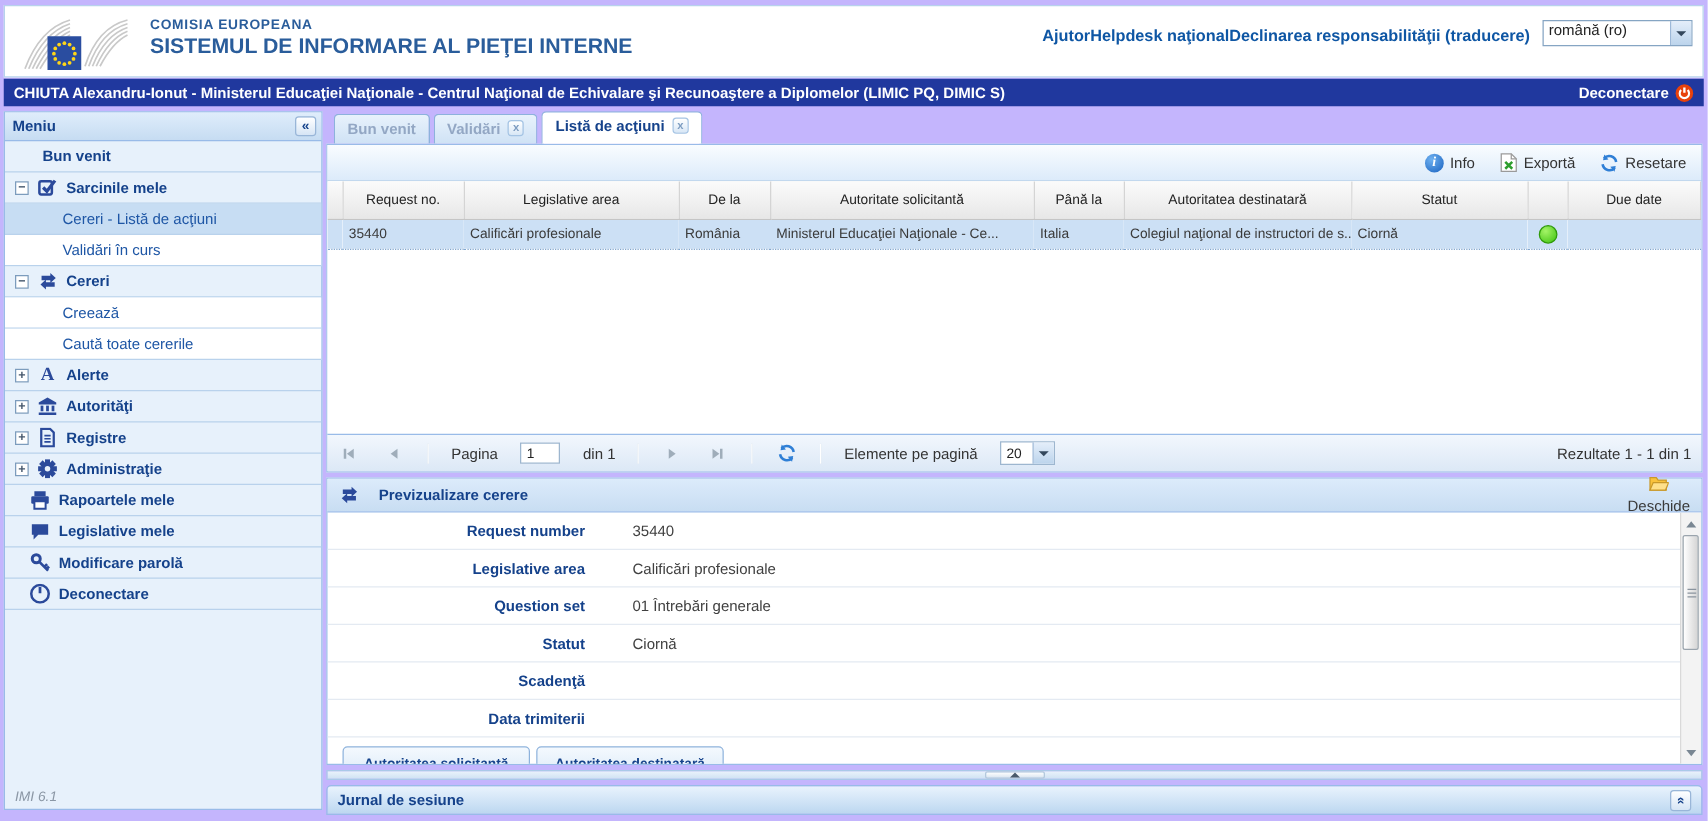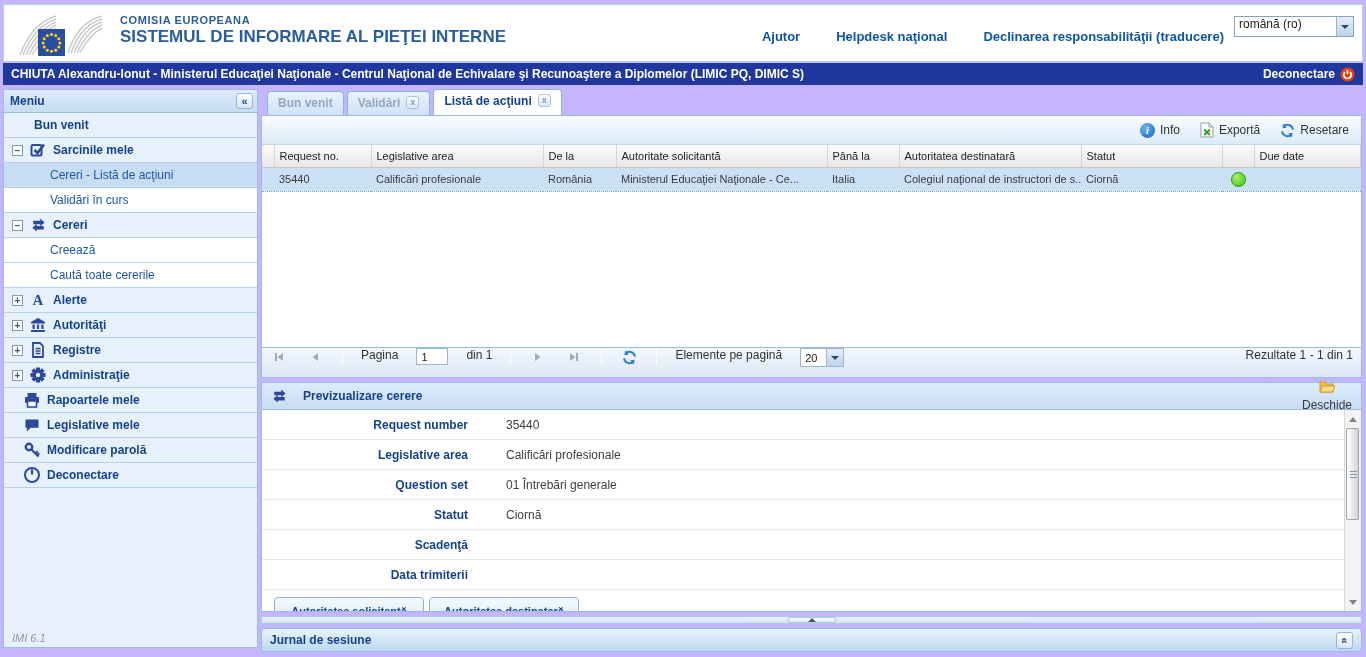--- a/index.html
+++ b/index.html
@@ -5,21 +5,21 @@
   * { margin:0; padding:0; box-sizing:border-box; }
   body { font-family:"Liberation Sans", sans-serif; }
   #app { position:relative; width:1366px; height:657px; background:#c4b5fd; overflow:hidden; font-family:"Liberation Sans", sans-serif; }
 
   
   .top-header { position:absolute; left:3px; top:4px; width:1360px; height:58px; background:#fff; border:1px solid #b7d2ec; }
   .logo { position:absolute; left:8px; top:2px; }
   .titles { position:absolute; left:116px; top:9px; }
   .org-name { font-size:11px; font-weight:bold; color:#2a5d9b; letter-spacing:.6px; }
   .app-title { font-size:17px; font-weight:bold; color:#2a5d9b; margin-top:1px; }
-  .header-links { position:absolute; right:138px; top:24px; display:flex; gap:36px; }
+  .header-links { position:absolute; right:138px; top:16px; display:flex; }
   .header-links a { font-size:13px; font-weight:bold; color:#0e56a4; text-decoration:none; cursor:pointer; }
   .lang-select { position:absolute; right:8px; top:11px; width:120px; height:21px; background:#fff; border:1px solid #86a5c3; display:flex; align-items:flex-start; cursor:pointer; }
   .lang-select .lang-value { flex:1; font-size:12px; color:#222; padding:0 4px; }
   .combo-btn { width:17px; height:100%; background:linear-gradient(#e4eefa,#bcd4ec); border-left:1px solid #9cb8d8; display:flex; align-items:center; justify-content:center; }
   .arr-down { width:0; height:0; border-left:4px solid transparent; border-right:4px solid transparent; border-top:4px solid #33475c; }
 
   
   .userbar { position:absolute; left:3px; top:63px; width:1360px; height:22px; background:#20389e; color:#fff; display:flex; align-items:center; justify-content:space-between; padding:0 8px; font-size:12px; font-weight:bold; }
   .logout { display:flex; align-items:center; gap:5px; cursor:pointer; }
 
@@ -44,26 +44,26 @@
   .tab.active { background:#fff; color:#15428b; height:26px; position:relative; z-index:3; }
   .tab-close { width:13px; height:13px; border:1px solid #a5c4e4; border-radius:3px; background:linear-gradient(#ffffff,#d8e7f6); color:#7d9cc0; font-size:9px; font-weight:bold; line-height:11px; text-align:center; cursor:pointer; }
 
   
   .grid-panel { position:absolute; left:261px; top:115px; width:1101px; height:263px; border:1px solid #99bbe8; background:#fff; display:flex; flex-direction:column; z-index:2; }
   .toolbar { height:29px; background:linear-gradient(#f9fcff,#dcebfa); border-bottom:1px solid #c2d8ee; display:flex; justify-content:flex-end; align-items:center; gap:20px; padding-right:12px; flex:none; }
   .tool-btn { display:flex; align-items:center; gap:5px; font-size:12px; color:#333; cursor:pointer; }
   .info-icon { width:15px; height:15px; border-radius:50%; background:radial-gradient(circle at 35% 30%, #6fb1f0, #1861c0); color:#fff; font:italic bold 11px "Liberation Serif", serif; text-align:center; line-height:15px; }
   .grid-table-wrap { flex:1; overflow:hidden; background:#fff; }
   table.grid { width:100%; border-collapse:collapse; table-layout:fixed; }
-  table.grid th { background:linear-gradient(#fbfbfb,#e7e7e7); border-right:1px solid #d4d4d4; border-bottom:1px solid #c5c5c5; font-size:11px; font-weight:normal; color:#222; text-align:left; padding:4px 5px; height:22px; white-space:nowrap; overflow:hidden; cursor:pointer; }
+  table.grid th { background:linear-gradient(#fbfbfb,#e7e7e7); border-right:1px solid #d4d4d4; border-bottom:1px solid #c5c5c5; font-size:11px; font-weight:normal; color:#222; text-align:center; padding:4px 5px; height:30px; white-space:nowrap; overflow:hidden; cursor:pointer; }
   table.grid td { font-size:11px; color:#3a3a3a; padding:4px 5px; background:#cce0f5; border-top:1px dotted #82a7cf; border-bottom:1px dotted #82a7cf; white-space:nowrap; overflow:hidden; height:21px; }
   .status-dot { display:inline-block; width:15px; height:15px; border-radius:50%; background:radial-gradient(circle at 35% 30%, #a5f467, #3dc20f); border:1px solid #2f9a0a; vertical-align:middle; margin-left:4px; }
 
   
-  .pager { height:30px; border-top:1px solid #99bbe8; background:linear-gradient(#f2f7fd,#dce8f6); display:flex; padding:0 8px; gap:18px; font-size:12px; color:#333; flex:none; }
+  .pager { height:30px; border-top:1px solid #99bbe8; background:linear-gradient(#f2f7fd,#dce8f6); display:flex; align-items:center; padding:0 8px; gap:18px; font-size:12px; color:#333; flex:none; }
   .pg-btn { width:18px; height:18px; display:flex; align-items:center; justify-content:center; cursor:pointer; }
   .pg-sep { width:1px; height:16px; background:#c8d5e2; border-right:1px solid #fff; }
   .page-input { width:32px; height:17px; border:1px solid #9db6cf; font-size:11px; padding:1px 4px; color:#222; }
   .per-page { width:44px; height:19px; background:#fff; border:1px solid #9db6cf; display:flex; align-items:center; cursor:pointer; }
   .per-page .pp-val { flex:1; font-size:11px; padding:0 4px; color:#222; }
   .results { margin-left:auto; font-size:12px; color:#333; }
 
   
   .preview { position:absolute; left:261px; top:382px; width:1101px; height:230px; border:1px solid #99bbe8; background:#fff; }
   .preview-header { height:27px; background:linear-gradient(#dcebfb,#c8ddf2); border-bottom:1px solid #99bbe8; display:flex; align-items:center; padding:0 9px; gap:15px; color:#15428b; font-weight:bold; font-size:12px; }

